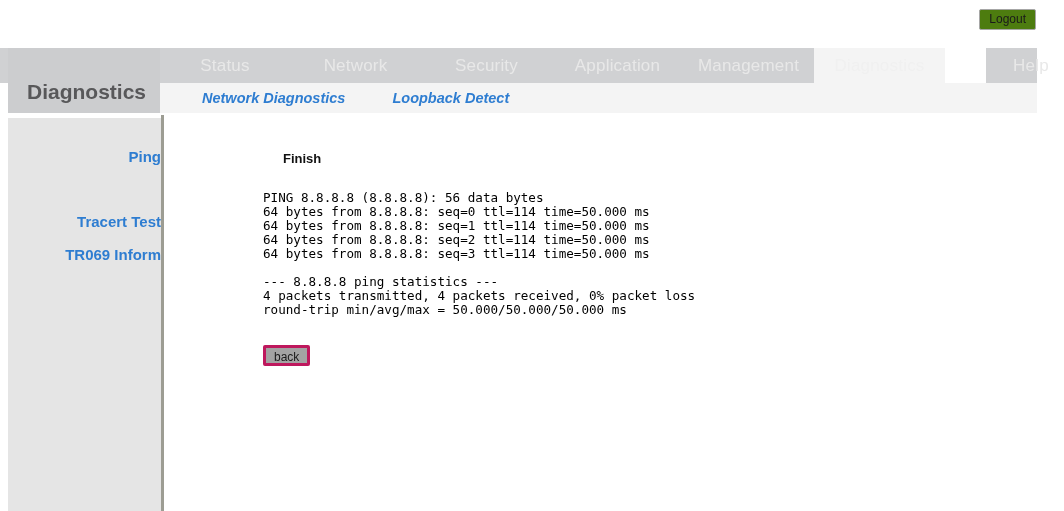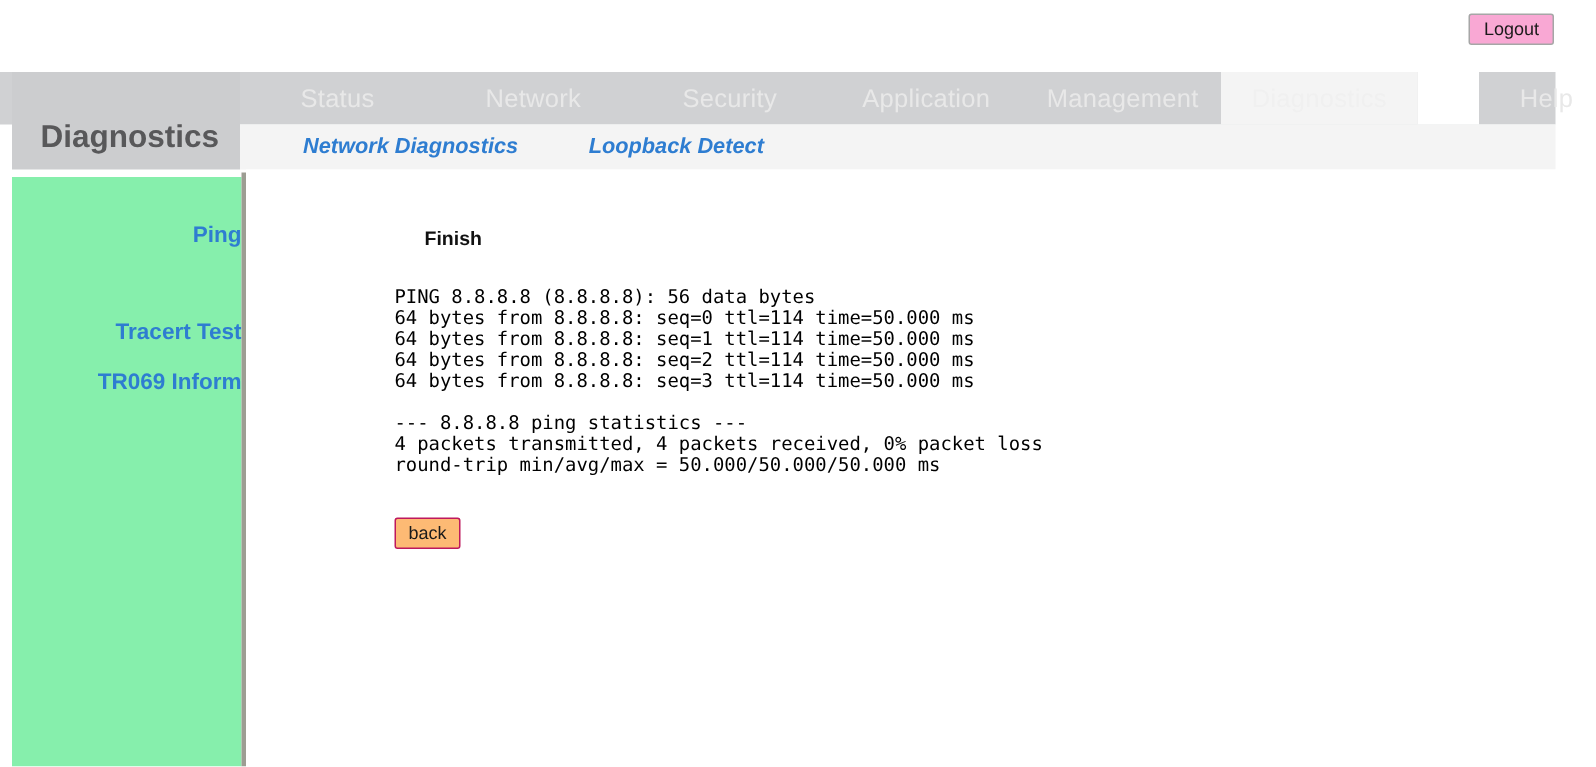--- a/index.html
+++ b/index.html
@@ -25,21 +25,21 @@
     height: 48px;
     background: #ffffff;
   }
   .logout-btn {
     position: absolute;
     right: 28px;
     top: 9px;
     height: 21px;
     min-width: 54px;
     padding: 1px 9px 2px 9px;
-    background: #f9a8d4;
+    background: #4d7c0f;
     border: 1px solid #a6a6a6;
     border-radius: 2px;
     color: #1a1a1a;
     font-family: "Liberation Sans", sans-serif;
     font-size: 12px;
     line-height: 17px;
     text-align: right;
     cursor: pointer;
     box-sizing: border-box;
   }
@@ -130,21 +130,21 @@
   }
   .submenu-item + .submenu-item { margin-left: 47px; }
 
   
   .sidebar {
     position: absolute;
     left: 8px;
     top: 118px;
     width: 153px;
     height: 393px;
-    background: #86efac;
+    background: #e5e5e5;
   }
   .sidebar-divider {
     position: absolute;
     left: 161px;
     top: 115px;
     width: 3px;
     height: 396px;
     background: #9d9d93;
   }
   .sidebar-item {
@@ -193,22 +193,22 @@
     line-height: 14px;
     white-space: pre;
   }
   .back-btn {
     position: absolute;
     left: 99px;
     top: 232px;
     height: 21px;
     min-width: 44px;
     padding: 1px 8px 2px 8px;
-    background: #fdba74;
-    border: 1px solid #be185d;
+    background: #a3a3a3;
+    border: 3px solid #be185d;
     border-radius: 2px;
     color: #1a1a1a;
     font-family: "Liberation Sans", sans-serif;
     font-size: 12px;
     line-height: 17px;
     text-align: center;
     cursor: pointer;
     box-sizing: border-box;
   }
 </style>

